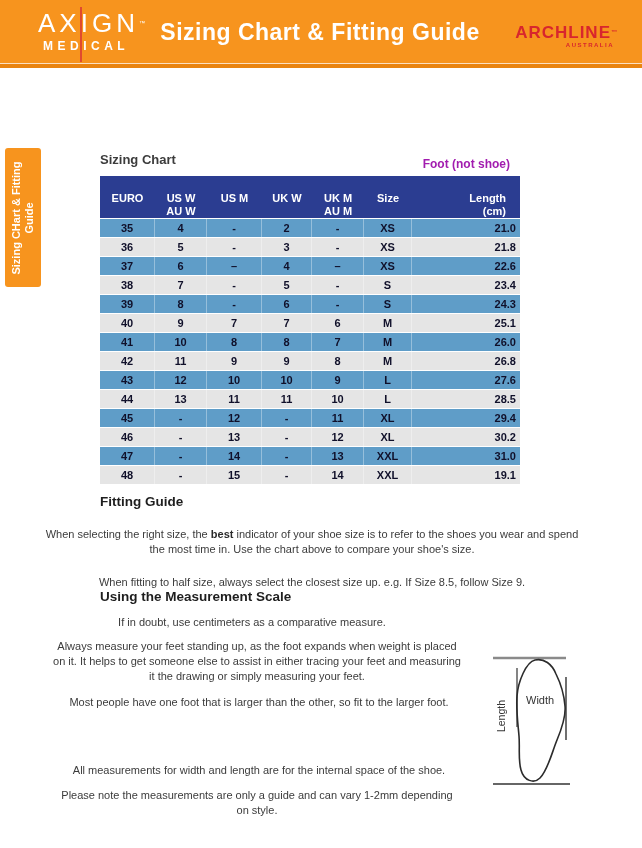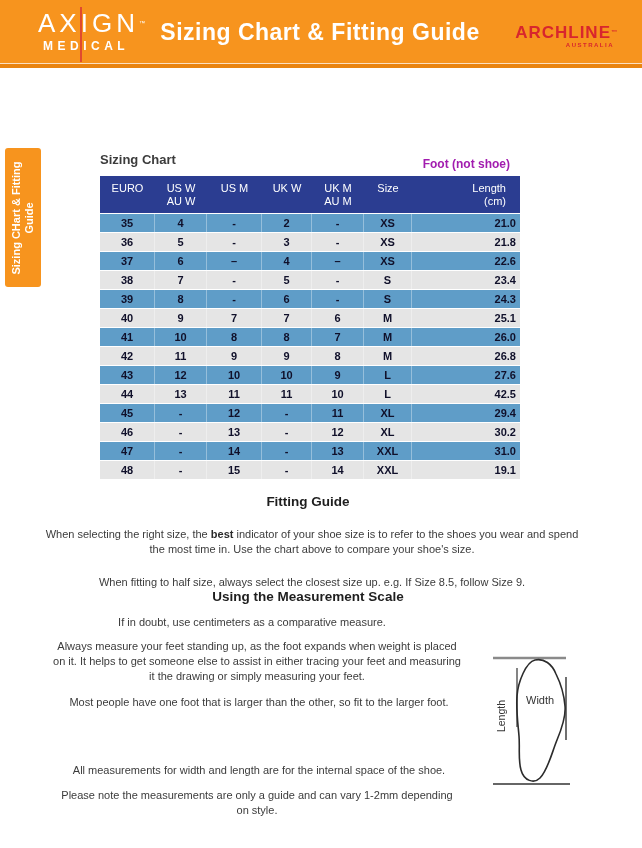--- a/index.html
+++ b/index.html
@@ -31,35 +31,35 @@
     position:absolute; left:50%; top:50%; width:139px;
     transform:translate(-50%,-50%) rotate(-90deg);
     text-align:center; color:#fff; font-size:11px; font-weight:bold; line-height:13px;
   }
   
   .chart-title { position:absolute; left:100px; top:152px; width:406px; text-align:left; font-size:13px; font-weight:bold; color:#3C3C3C; }
   .foot-note { position:absolute; left:390px; top:157px; width:120px; text-align:right; font-size:12px; font-weight:bold; color:#a21caf; }
   .size-table { position:absolute; left:100px; top:175px; }
   table { border-collapse:separate; border-spacing:0 1px; width:420px; table-layout:fixed; }
   thead th {
-    background:#2B3D91; color:#fff; font-size:11px; font-weight:normal;
+    background:#2B3D91; color:#fff; font-size:11px; font-weight:bold;
     height:37px; white-space:pre-line; line-height:13px; vertical-align:top;
-    padding-top:6px; text-align:center;
+    padding-top:16px; text-align:center;
   }
   thead th:last-child { text-align:right; padding-right:14px; }
   tbody td {
     height:18px; font-size:11px; font-weight:bold; color:#10102A;
     text-align:center; vertical-align:middle;
   }
   tbody td:not(:last-child) { border-right:1px solid rgba(255,255,255,0.35); }
   tbody td:last-child { text-align:right; padding-right:4px; }
   tr.row-blue td { background:#5F9DC8; }
   tr.row-lav td { background:#e5e5e5; }
   
-  .sec-heading { position:absolute; width:416px; left:100px; text-align:center; font-size:13.5px; font-weight:bold; color:#1E1E1E; }
+  .sec-heading { position:absolute; width:416px; left:100px; text-align:left; font-size:13.5px; font-weight:bold; color:#1E1E1E; }
   .body-p { position:absolute; font-size:11px; color:#3B3B3B; line-height:15px; white-space:pre-line;text-align:center; }
   .bold { font-weight:bold; color:#2A2A2A; }
   
   .foot-diagram { position:absolute; left:488px; top:648px; width:154px; height:142px; }
 </style>
 </head>
 <body>
 
 <div class="page">
 
@@ -193,21 +193,21 @@
             <td>L</td>
             <td>27.6</td>
           </tr>
           <tr class="row-lav">
             <td>44</td>
             <td>13</td>
             <td>11</td>
             <td>11</td>
             <td>10</td>
             <td>L</td>
-            <td>42.5</td>
+            <td>28.5</td>
           </tr>
           <tr class="row-blue">
             <td>45</td>
             <td>-</td>
             <td>12</td>
             <td>-</td>
             <td>11</td>
             <td>XL</td>
             <td>29.4</td>
           </tr>

